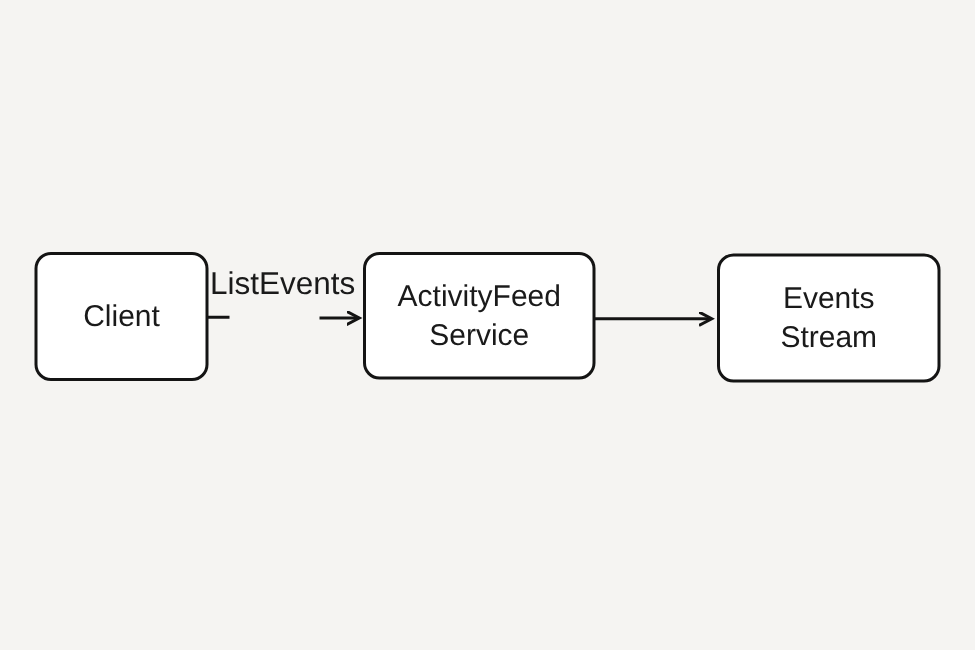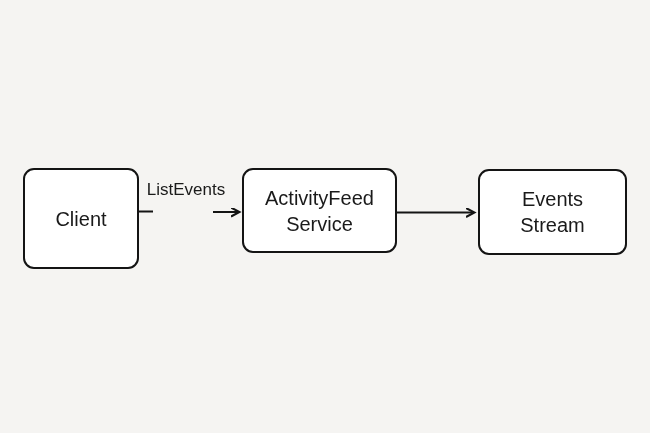--- a/index.html
+++ b/index.html
@@ -22,35 +22,35 @@
     border: 2px solid #141414;
     border-radius: 11px;
     display: flex;
     align-items: center;
     justify-content: center;
     text-align: center;
     font-size: 20px;
     line-height: 26px;
     padding: 4px 10px;
   }
-  #node-client   { left: 23px;  top: 168px; width: 116px; height: 101px; }
+  #node-client   { left: 23px;  top: 168px; width: 116px; height: 86px; }
   #node-service  { left: 242px; top: 168px; width: 155px; height: 85px; }
   #node-stream   { left: 478px; top: 169px; width: 149px; height: 86px; }
 
   .edges {
     position: absolute;
     left: 0; top: 0;
     width: 650px;
     height: 433px;
     pointer-events: none;
   }
   .edge-label {
     position: absolute;
     text-align: center;
-    font-size: 17px;
+    font-size: 21px;
     line-height: 20px;
     color: #1a1a1a;
     white-space: nowrap;
   }
   #edge-label-1 { left: 140px; top: 180px; width: 92px; }
   #edge-label-2 { left: 395px; top: 184px; width: 72px; }
 </style>
 </head>
 <body>
 

